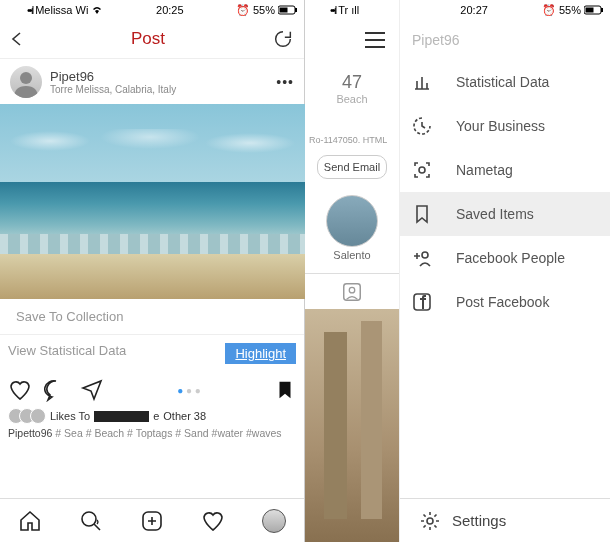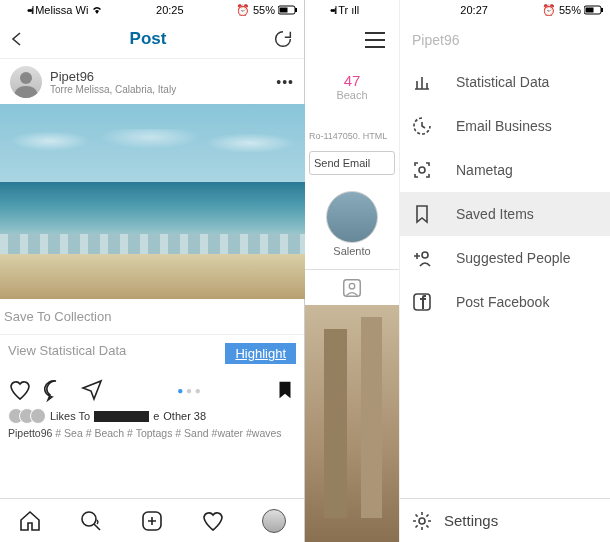--- a/index.html
+++ b/index.html
@@ -8,40 +8,40 @@
     .left-phone { width: 305px; height: 542px; border-right: 1px solid #ccc; position: relative; display: flex; flex-direction: column; }
     .right-phone { width: 305px; height: 542px; position: relative; display: flex; }
     
     
     .status-bar { height: 20px; font-size: 11px; display: flex; justify-content: space-between; align-items: center; padding: 0 6px; color:#000; }
     .status-left { display: flex; gap: 3px; align-items: center; }
     .status-right { display: flex; gap: 3px; align-items: center; }
     .sig { letter-spacing:-2px;margin-left:21px; }
     
     .titlebar { height: 38px; display: flex; align-items: center; justify-content: space-between; padding: 0 10px; }
-    .titlebar .title { font-size: 17px; font-weight: 700; color:#0369a1; }
+    .titlebar .title { font-size: 17px; font-weight: 400; color:#b91c1c; }
     .back-chev { width: 14px; height: 14px; }
     .redo-ic { width: 22px; height: 22px; }
     
     .post-header { height: 46px; display: flex; align-items: center; padding: 0 10px; border-top:1px solid #eee; }
     .avatar-sm { width: 32px; height: 32px; border-radius: 50%; background: linear-gradient(#ddd,#bbb); margin-right: 8px; overflow:hidden; }
     .avatar-sm svg { width:100%; height:100%; }
     .user-col .uname { font-size: 13px; font-weight:500; color:#444; }
     .user-col .uloc { font-size: 10px; color:#888; }
     .dots { margin-left: auto; font-size:14px; letter-spacing:1px; color:#333; }
     
     .media { width: 305px; height: 195px; background: linear-gradient(#6ab0c8 0%, #87c2d6 40%, #556b7a 42%, #a9c2cb 55%, #e8e0d0 75%, #c9b790 100%); position: relative; overflow:hidden; }
     .sky { position:absolute; top:0; left:0; right:0; height:78px; background:linear-gradient(#89c5d9,#aad5e2); }
     .clouds { position:absolute; top:25px; left:0; right:0; height:25px; background: radial-gradient(ellipse 40px 10px at 50px 12px, #fff8, transparent), radial-gradient(ellipse 50px 12px at 150px 8px, #fff7, transparent), radial-gradient(ellipse 45px 10px at 250px 14px, #fff8, transparent); }
     .sea { position:absolute; top:78px; left:0; right:0; bottom:45px; background:linear-gradient(#2b7a95,#4a99ad 30%,#7fb8c2 60%, #d8e4e0); }
     .waves { position:absolute; top:130px; left:0; right:0; height:30px; background: repeating-linear-gradient(90deg, #fff6 0 8px, transparent 8px 20px), #9fc3c8; }
     .sand { position:absolute; bottom:0; left:0; right:0; height:45px; background:linear-gradient(#d9cfa8,#b8a070); }
     
     .below-actions { display:flex; flex-direction: column; }
-    .link-row { font-size: 13px; color:#999; padding: 10px 4px; border-bottom:1px solid #eee; }
+    .link-row { font-size: 13px; color:#999; padding: 10px 16px; border-bottom:1px solid #eee; }
     .link-row2 { display:flex; justify-content:space-between; padding: 8px 8px; }
     .link-row2 .st { color:#999; font-size:13px; }
     .highlight-btn { background:#4b95e3; color:#fff; padding:3px 10px; font-size:13px; text-decoration:underline; }
     
     .action-row { display:flex; align-items:center; padding: 6px 8px; gap:12px; }
     .action-row .spacer { flex:1; text-align:center; }
     .dots-carousel { font-size:10px; }
     .dot-a { color:#3897f0; }
     .dot-b { color:#ccc; }
     .bm-fill { margin-left:auto; }
@@ -58,40 +58,40 @@
     .bottom-nav { margin-top:auto; height:44px; border-top:1px solid #ddd; display:flex; align-items:center; justify-content:space-around; }
     .bn-ic { width:24px; height:24px; }
     .bn-av { width:24px; height:24px; border-radius:50%; border:1px solid #555; background:linear-gradient(#ddd,#aaa); }
     
     
     .r-left-strip { width: 95px; height:100%; display:flex; flex-direction:column; border-right:1px solid #eee; }
     .r-status { height:20px; font-size:11px; padding:0 4px; display:flex; align-items:center; gap:3px; color:#000; }
     .hamburger { height:40px; display:flex; align-items:center; justify-content:flex-end; padding:0 14px; }
     .hm { width:20px; }
     .follow-box { text-align:center; padding-top:12px; }
-    .follow-box .num { font-size:15px; color:#ec4899; }
+    .follow-box .num { font-size:18px; color:#737373; }
     .follow-box .lbl { font-size:11px; color:#aaa; }
     .ro-line { font-size:9px; color:#999; padding:2px 4px; margin-top:28px; white-space:nowrap; overflow:hidden; }
-    .send-email { margin:8px 4px; border:1px solid #ccc; border-radius:3px; padding:5px 4px; font-size:11px; color:#444; }
+    .send-email { margin:8px 12px; border:1px solid #ccc; border-radius:10px; padding:5px 4px; font-size:11px; text-align:center; color:#444; }
     .story-circ { width:52px; height:52px; border-radius:50%; border:1px solid #ccc; margin:8px auto 2px; overflow:hidden; background:linear-gradient(#8ab,#689); }
     .story-lbl { font-size:11px; text-align:center; color:#666; }
     .grid-tab { margin-top:12px; border-top:1px solid #ddd; height:36px; display:flex; align-items:center; justify-content:center; }
     .gt-ic { width:22px; height:22px; color:#999; }
     .thumb { flex:1; background: linear-gradient(#c9b89a 0%, #a89070 60%, #887050 100%); margin:0; position:relative; }
     .thumb::before { content:""; position:absolute; top:10%; left:20%; width:25%; height:80%; background:#94805f; }
     .thumb::after { content:""; position:absolute; top:5%; right:18%; width:22%; height:85%; background:#aa9576; }
     
     .r-menu { flex:1; display:flex; flex-direction:column; }
     .r-status2 { height:20px; font-size:11px; display:flex; justify-content:space-between; align-items:center; padding:0 6px; color:#000; }
     .r-header { height:40px; display:flex; align-items:center; padding:0 12px; font-size:14px; color:#b8b8b8; }
     .menu-items { }
     .menu-item { display:flex; align-items:center; gap:24px; padding:12px 12px; font-size:14px; color:#555; }
     .menu-item.sel { background:#eee; }
     .mi-ic { width:20px; height:20px; display:flex; align-items:center; justify-content:center; color:#444; }
-    .settings-row { margin-top:auto; height:44px; border-top:1px solid #ddd; display:flex; align-items:center; gap:12px; padding:0 12px; font-size:15px; color:#444; }
+    .settings-row { margin-top:auto; height:44px; border-top:1px solid #ddd; display:flex; align-items:center; gap:12px; padding:0 20px; font-size:15px; color:#444; }
     
     svg { display:block; }
   </style>
 </head>
 <body>
 
 <div class="container">
 
   <div class="left-phone">
     <div class="status-bar">
@@ -290,21 +290,21 @@
             </span>
           <span>Statistical Data</span>
         </div>
         <div class="menu-item">
           <span class="mi-ic">
               <svg width="20" height="20" viewBox="0 0 20 20">
                 <path d="M10 2 A8 8 0 1 0 18 10" stroke="#444" stroke-width="1.6" fill="none" stroke-dasharray="3 2"></path>
                 <path d="M10 6 V10 L13 12" stroke="#444" stroke-width="1.6" fill="none"></path>
               </svg>
             </span>
-          <span>Email Business</span>
+          <span>Your Business</span>
         </div>
         <div class="menu-item">
           <span class="mi-ic">
               <svg width="20" height="20" viewBox="0 0 20 20">
                 <path d="M3 6 V3 H6 M14 3 H17 V6 M17 14 V17 H14 M6 17 H3 V14" stroke="#444" stroke-width="1.6" fill="none"></path>
                 <circle cx="10" cy="10" r="3" stroke="#444" stroke-width="1.6" fill="none"></circle>
               </svg>
             </span>
           <span>Nametag</span>
         </div>
@@ -317,21 +317,21 @@
           <span>Saved Items</span>
         </div>
         <div class="menu-item">
           <span class="mi-ic">
               <svg width="20" height="20" viewBox="0 0 20 20">
                 <path d="M2 8 H8 M5 5 V11" stroke="#444" stroke-width="1.6"></path>
                 <circle cx="13" cy="7" r="3" stroke="#444" stroke-width="1.6" fill="none"></circle>
                 <path d="M8 18 Q13 12 18 18" stroke="#444" stroke-width="1.6" fill="none"></path>
               </svg>
             </span>
-          <span>Suggested People</span>
+          <span>Facebook People</span>
         </div>
         <div class="menu-item">
           <span class="mi-ic">
               <svg width="20" height="20" viewBox="0 0 20 20">
                 <rect x="2" y="2" width="16" height="16" rx="3" stroke="#444" stroke-width="1.6" fill="none"></rect>
                 <path d="M12 6 H14 V8 H12 V17 H10 V8 H8 V6 H10 V5 Q10 3 12 3 H14 V5 H13 Q12 5 12 6" fill="#444"></path>
               </svg>
             </span>
           <span>Post Facebook</span>
         </div>

